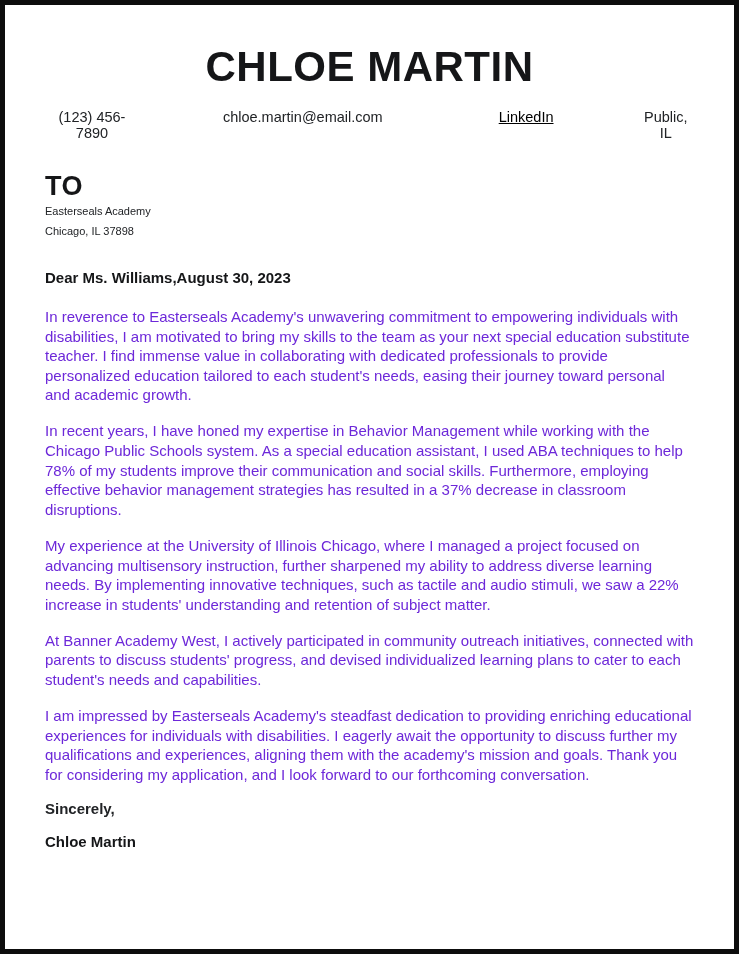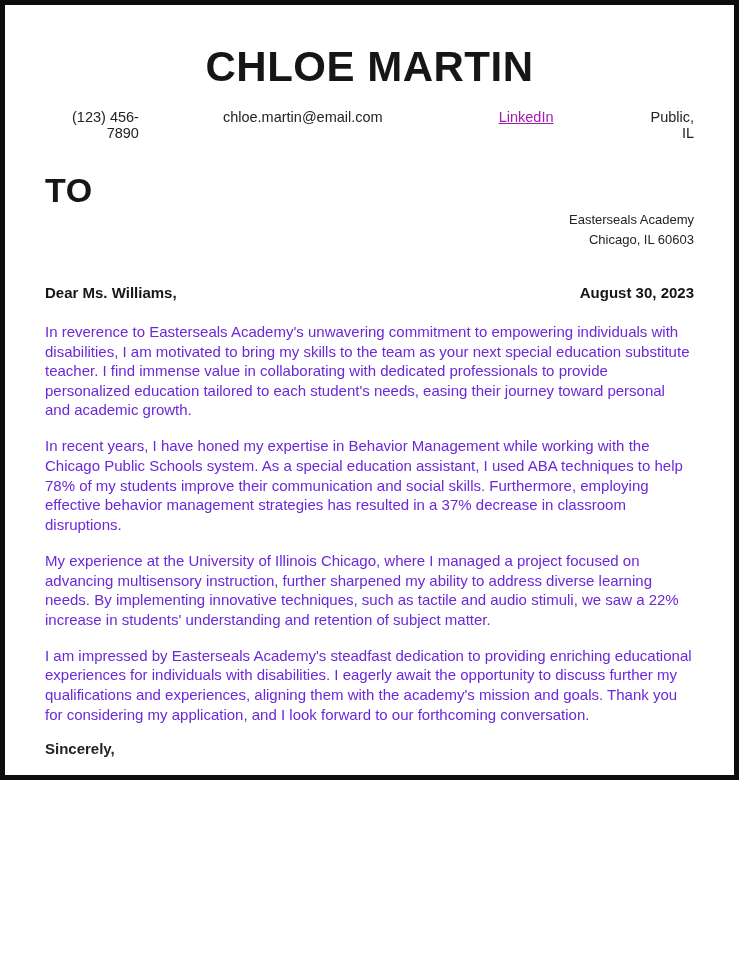--- a/index.html
+++ b/index.html
@@ -3,21 +3,21 @@
 <meta charset="utf-8">
 <style>
   * { margin: 0; padding: 0; box-sizing: border-box; }
   html, body { background: #ffffff; }
   body {
     font-family: "Liberation Sans", "DejaVu Sans", sans-serif;
     width: 739px;
   }
   .page {
     width: 739px;
-    height: 780px;
+    height: 954px;
     border: 5px solid #0d0d0d;
     background: #ffffff;
     padding: 24px 40px 0 40px;
     overflow: hidden;
     color: #212326;
   }
   
   .header { text-align: center; }
   .name {
     font-size: 42px;
@@ -33,53 +33,51 @@
     margin-top: 13px;
   }
   .contact-row {
     display: flex;
     justify-content: center;
     align-items: baseline;
     gap: 84px;
     margin-top: 18px;
     font-size: 14.5px;
     color: #212326;
-    text-align: right;
   }
   .contact-row a.linkedin {
-    color: #a21caf;
+    color: #000000;
     text-decoration: underline;
     cursor: pointer;
     margin-left: 32px;
   }
   
   .to-section { margin-top: 30px; }
   .to-heading {
-    font-size: 34px;
+    font-size: 27px;
     font-weight: 700;
     color: #151618;
     letter-spacing: 0.5px;
   }
   .recipient-name {
     font-size: 15px;
     font-weight: 700;
     margin-top: 6px;
     line-height: 19.5px;
   }
   .recipient-line {
-    font-size: 13px;
+    font-size: 11px;
     line-height: 19.5px;
-    text-align: right;
   }
   
   .salutation-row {
     display: flex;
-    justify-content: space-between;
+    justify-content: flex-start;
     align-items: baseline;
-    margin-top: 35px;
+    margin-top: 28px;
   }
   .salutation, .letter-date {
     font-size: 15px;
     font-weight: 700;
     color: #151618;
   }
   
   .body-paragraph {
     font-size: 15px;
     line-height: 19.6px;
@@ -110,31 +108,32 @@
       <span>(123) 456-7890</span>
       <span>chloe.martin@email.com</span>
       <a class="linkedin">LinkedIn</a>
       <span>Public, IL</span>
     </div>
   </div>
 
   <div class="to-section">
     <div class="to-heading">TO</div>
     <div class="recipient-line">Easterseals Academy</div>
-    <div class="recipient-line">Chicago, IL 60603</div>
+    <div class="recipient-line">Chicago, IL 37898</div>
   </div>
 
   <div class="salutation-row">
     <span class="salutation">Dear Ms. Williams,</span>
     <span class="letter-date">August 30, 2023</span>
   </div>
 
   <div>
     <p class="body-paragraph first">In reverence to Easterseals Academy's unwavering commitment to empowering individuals with disabilities, I am motivated to bring my skills to the team as your next special education substitute teacher. I find immense value in collaborating with dedicated professionals to provide personalized education tailored to each student's needs, easing their journey toward personal and academic growth.</p>
     <p class="body-paragraph">In recent years, I have honed my expertise in Behavior Management while working with the Chicago Public Schools system. As a special education assistant, I used ABA techniques to help 78% of my students improve their communication and social skills. Furthermore, employing effective behavior management strategies has resulted in a 37% decrease in classroom disruptions.</p>
     <p class="body-paragraph">My experience at the University of Illinois Chicago, where I managed a project focused on advancing multisensory instruction, further sharpened my ability to address diverse learning needs. By implementing innovative techniques, such as tactile and audio stimuli, we saw a 22% increase in students' understanding and retention of subject matter.</p>
+    <p class="body-paragraph">At Banner Academy West, I actively participated in community outreach initiatives, connected with parents to discuss students' progress, and devised individualized learning plans to cater to each student's needs and capabilities.</p>
     <p class="body-paragraph">I am impressed by Easterseals Academy's steadfast dedication to providing enriching educational experiences for individuals with disabilities. I eagerly await the opportunity to discuss further my qualifications and experiences, aligning them with the academy's mission and goals. Thank you for considering my application, and I look forward to our forthcoming conversation.</p>
   </div>
 
   <div class="closing">Sincerely,</div>
   <div class="signature">Chloe Martin</div>
 
 </div>
 
 </body></html>

